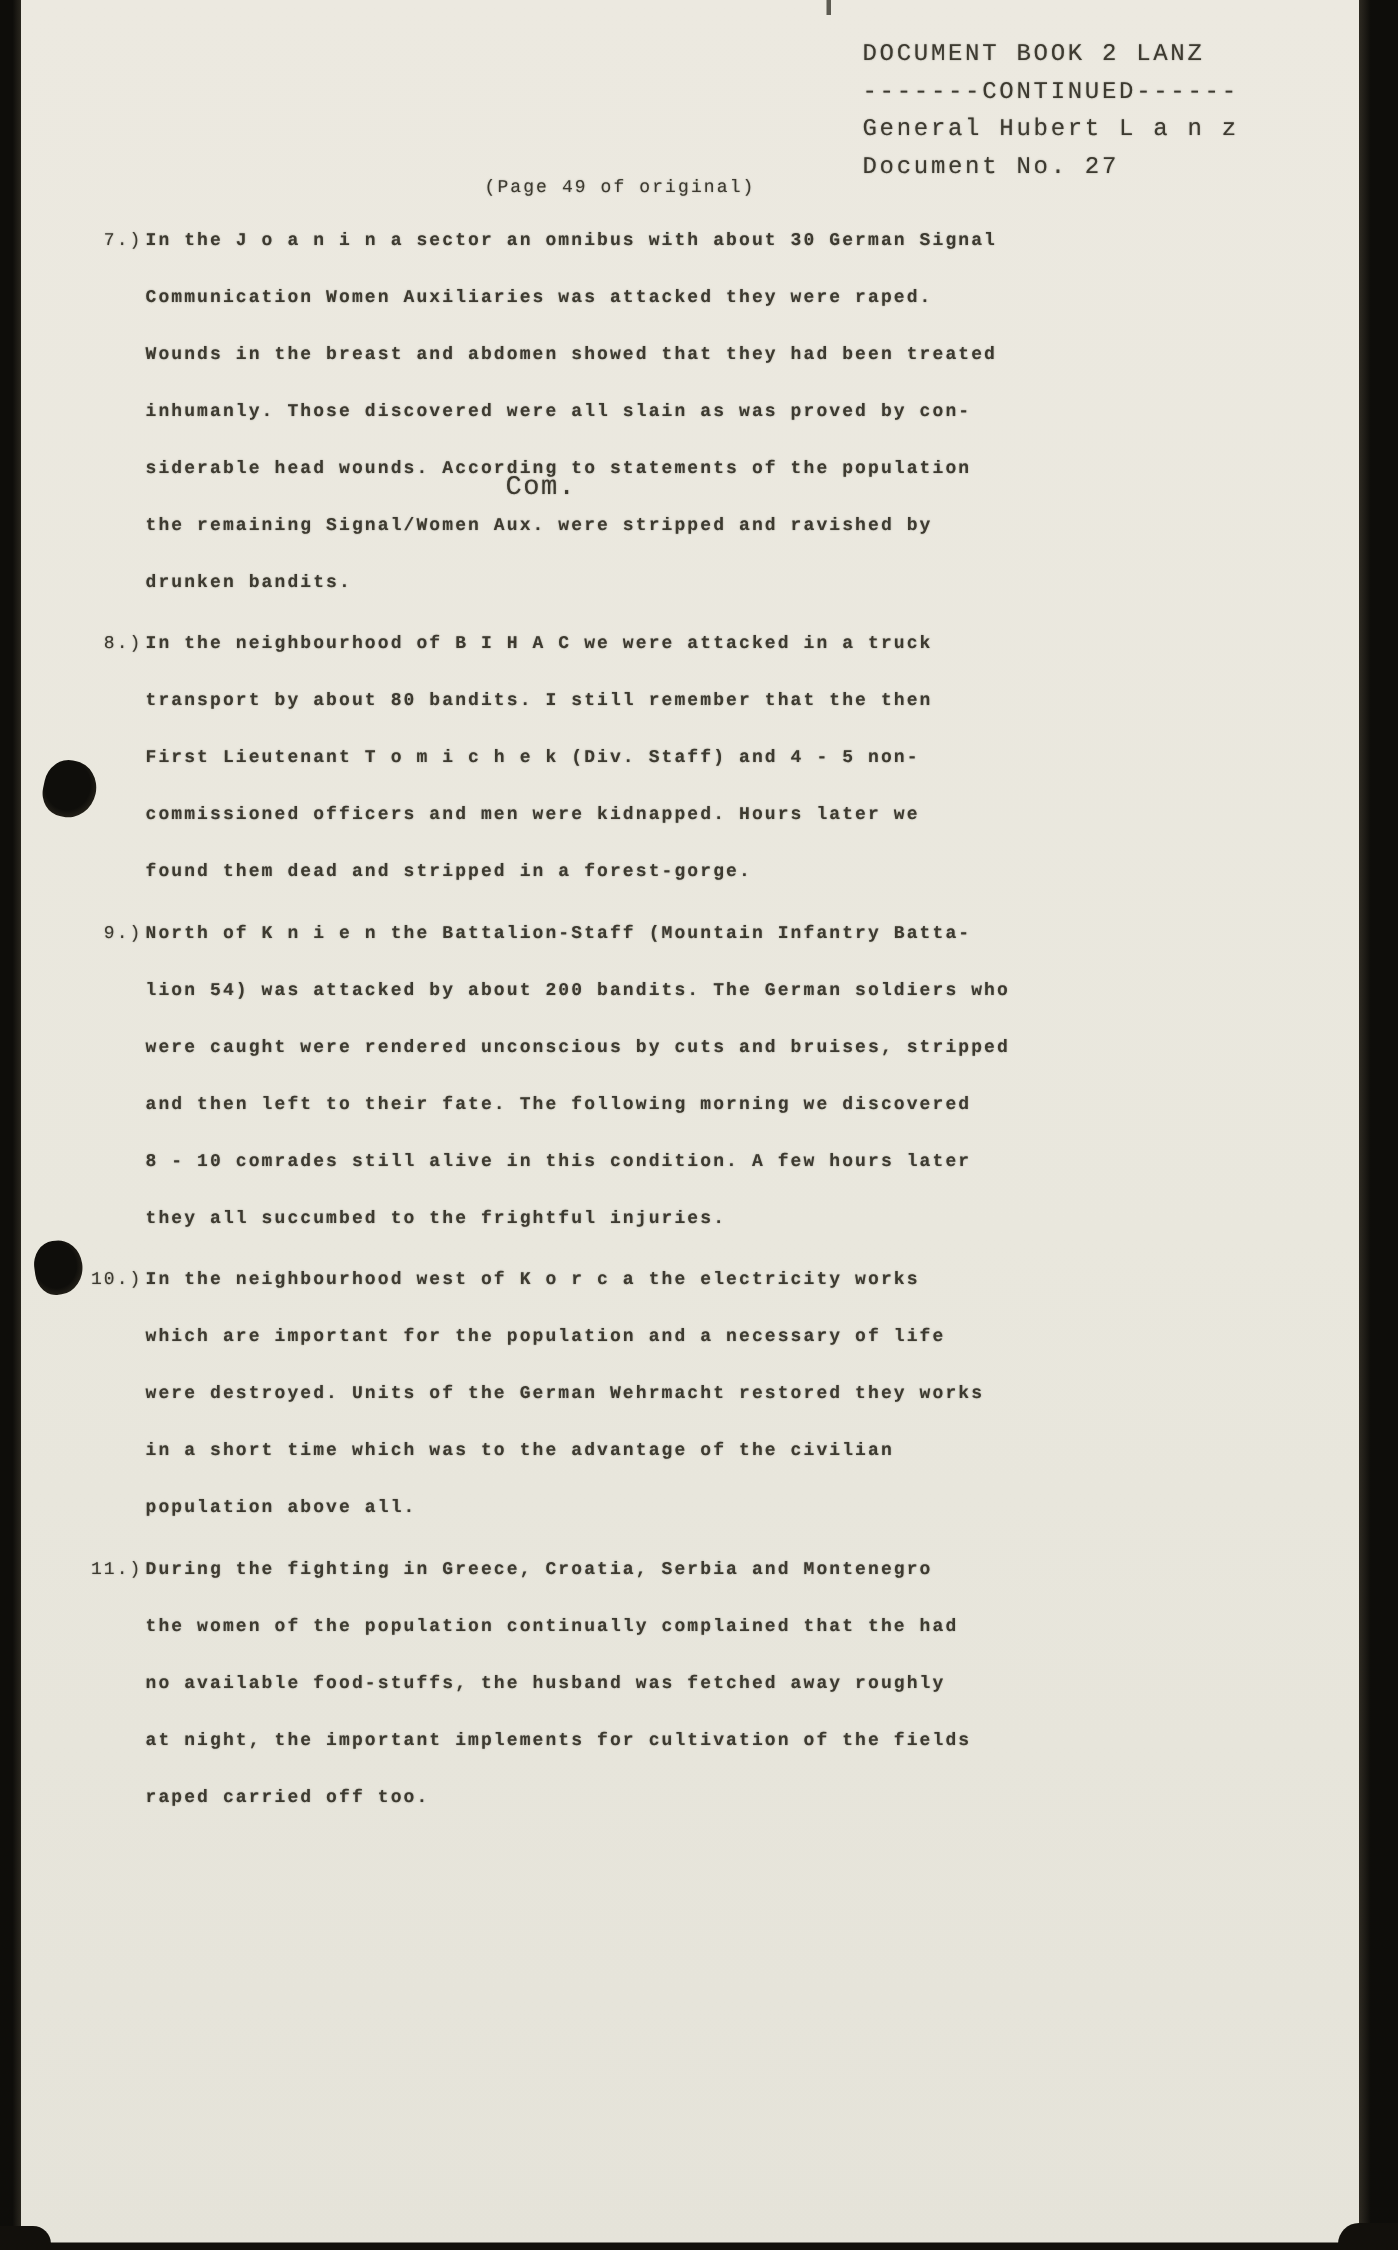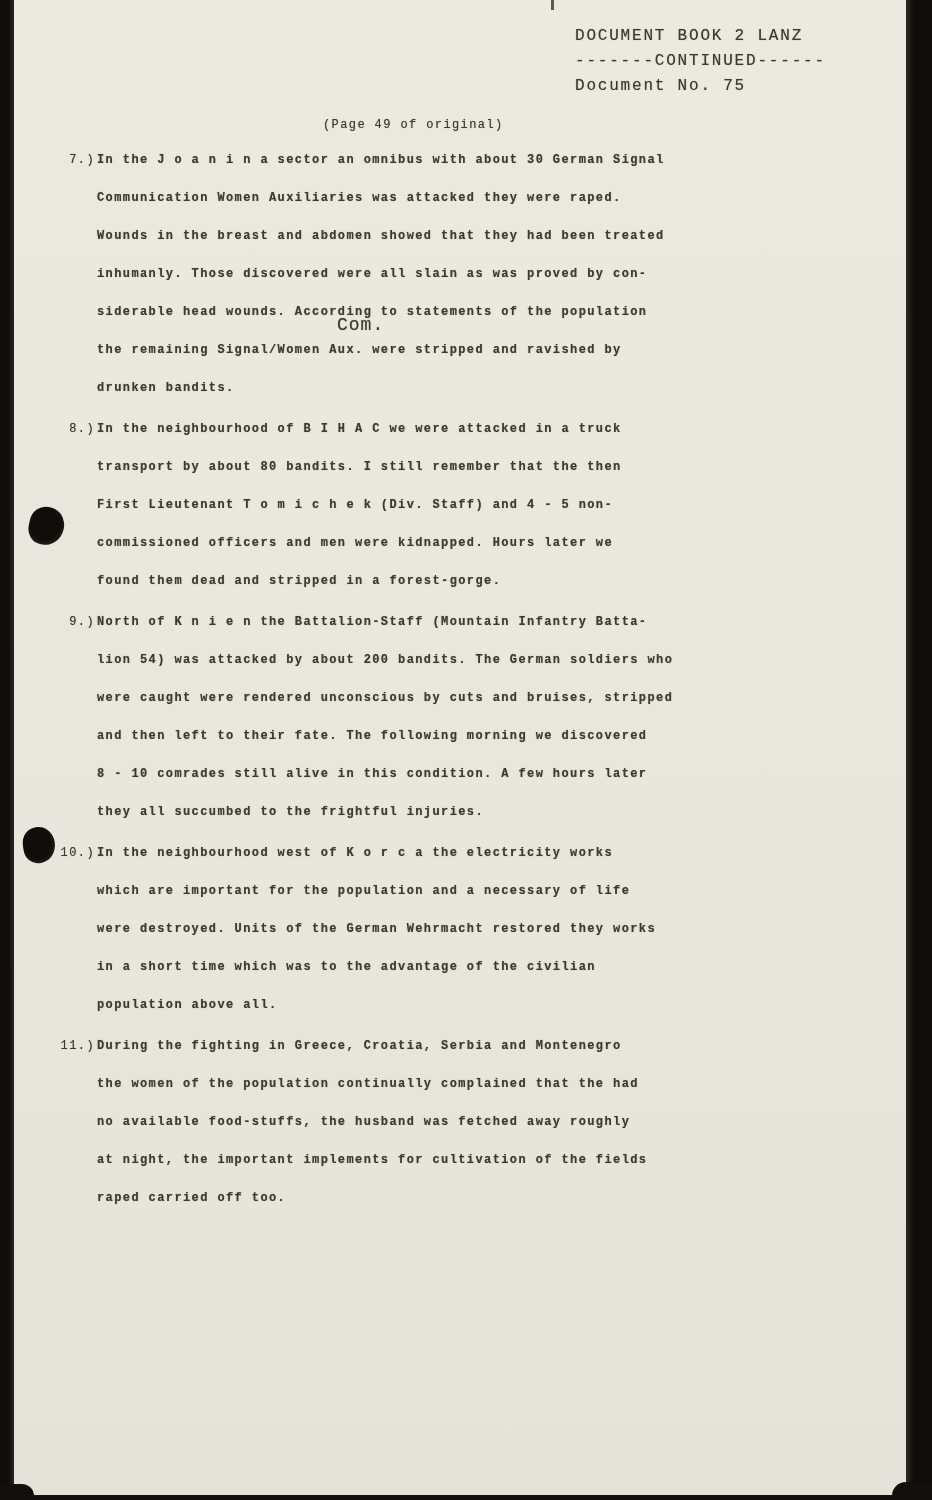--- a/index.html
+++ b/index.html
@@ -99,21 +99,22 @@
   <div class="corner corner-bl"></div>
   <div class="corner corner-br"></div>
   <div class="top-mark"></div>
 
   <div class="blot blot-1"></div>
   <div class="blot blot-2"></div>
 
   <div class="header tw">
     <div class="h-line">DOCUMENT BOOK 2 LANZ</div>
     <div class="h-line h-continued"><span>-------</span><span class="underlined">CONTINUED</span><span>------</span></div>
-    <div class="h-line">Document No. 75</div>
+    <div class="h-line">General Hubert L a n z</div>
+    <div class="h-line">Document No. 27</div>
   </div>
 
   <div class="page-note tw">(Page 49 of original)</div>
 
   <div class="body-text tw">
 
     <div class="para">
       <span class="para-num">7.)</span>
       <div class="para-body">In the J o a n i n a sector an omnibus with about 30 German Signal
 Communication Women Auxiliaries was attacked they were raped.

